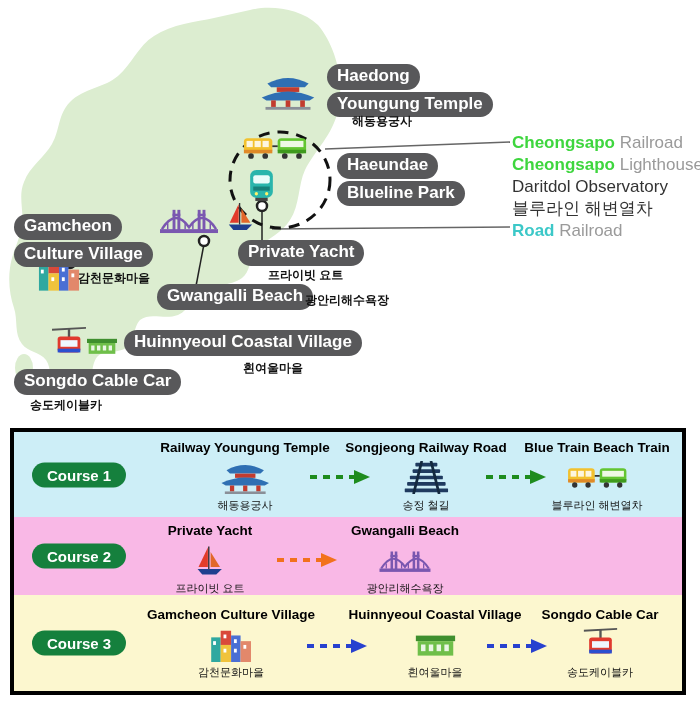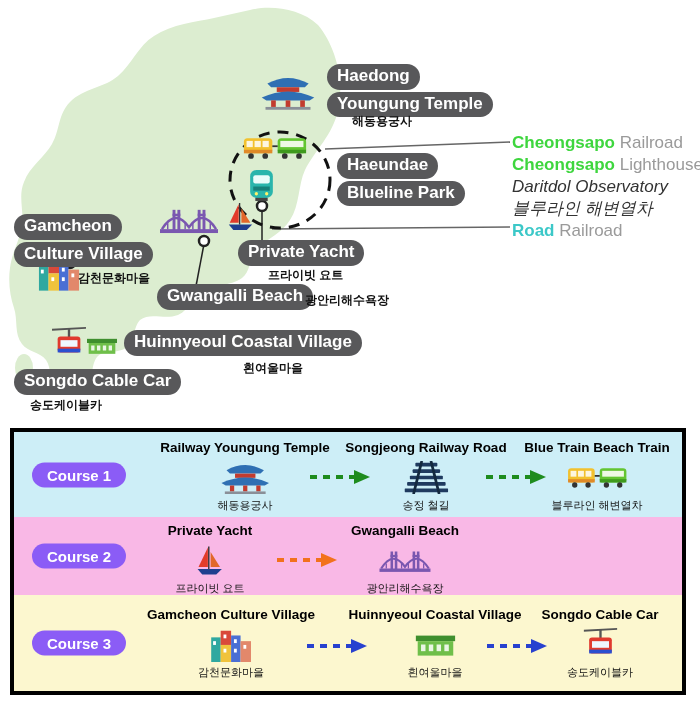--- a/index.html
+++ b/index.html
@@ -8,29 +8,29 @@
   .map-svg{position:absolute;left:0;top:0;}
   .map-icon{position:absolute;}
   .map-label{position:absolute;display:flex;flex-direction:column;align-items:flex-start;gap:2px;}
   .pill{background:#58585a;color:#fff;font-weight:bold;font-size:17px;line-height:1.15;
         padding:2px 10px 4px;border-radius:14px;white-space:nowrap;display:inline-block;}
   .map-caption{position:absolute;font-size:12px;font-weight:bold;color:#111;white-space:nowrap;}
   .legend{position:absolute;left:512px;top:132px;font-size:17px;line-height:22px;white-space:nowrap;}
   .lg-green{color:#3ed63e;font-weight:bold;}
   .lg-teal{color:#3cc8c8;font-weight:bold;}
   .lg-gray{color:#9a9a9a;text-align:center;}
-  .lg-dark{color:#333;font-style:italic;}
+  .lg-dark{color:#333;}
   
   .panel{position:absolute;left:10px;top:428px;width:668px;height:259px;border:4px solid #000;background:#fff;}
   .row{position:relative;width:100%;}
   .row1{height:85px;background:#cdeef7;}
   .row2{height:78px;background:#f9b8e6;}
   .row3{height:96px;background:#fcf7cf;}
   .course-pill{position:absolute;left:18px;top:50%;transform:translateY(-50%);
-        background:#8b5cf6;color:#fff;font-weight:bold;font-size:15px;
+        background:#15803d;color:#fff;font-weight:bold;font-size:15px;
         padding:4px 15px;border-radius:16px;white-space:nowrap;}
   .stop{position:absolute;transform:translateX(-50%);display:flex;flex-direction:column;align-items:center;}
   .stop-title{font-size:13.5px;font-weight:bold;color:#000;white-space:nowrap;margin-bottom:4px;}
   .stop-caption{font-size:11px;color:#111;white-space:nowrap;margin-top:3px;}
   .stop-icon{display:flex;align-items:center;justify-content:center;height:36px;}
   .arrow{position:absolute;width:64px;height:18px;}
   .arrow-green{color:#1e8c1e;}
   .arrow-orange{color:#f2711c;}
   .arrow-blue{color:#2741cf;}
 </style>

